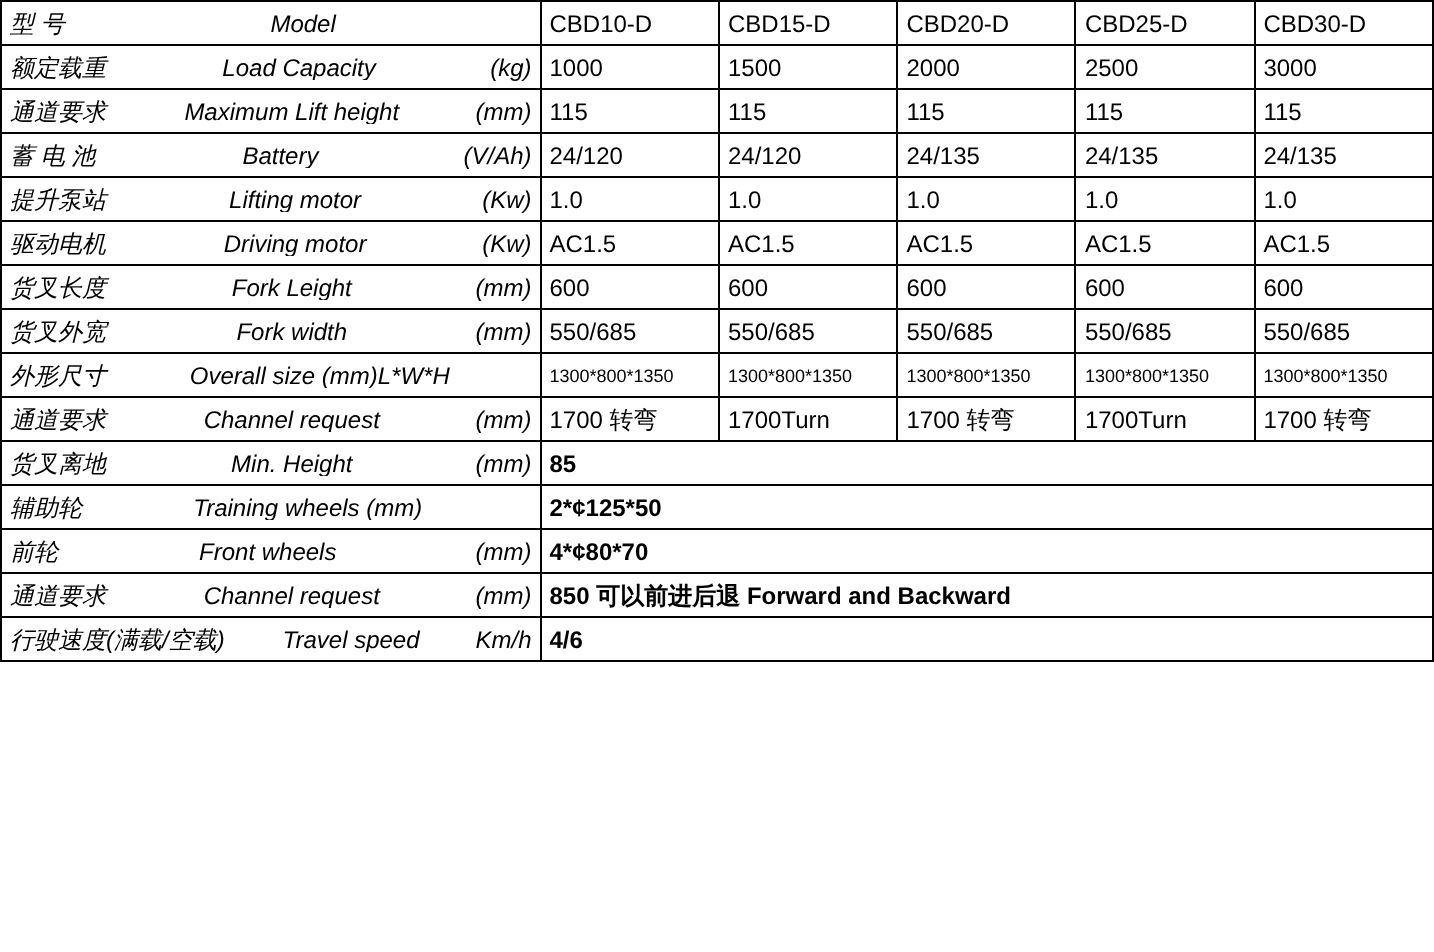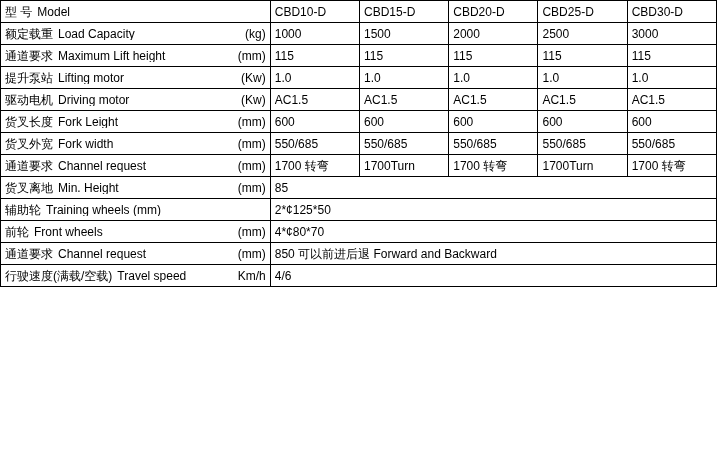--- a/index.html
+++ b/index.html
@@ -30,44 +30,47 @@
   }
   
   td.label {
     width: 269px;
     padding: 0 3px 0 3px;
   }
   .label-row {
     display: flex;
     align-items: center;
     width: 100%;
+    font-style: italic;
   }
   .cn {
     letter-spacing: 0px;
     flex: 0 0 auto;
   }
   .en {
     flex: 1 1 auto;
     padding-left: 5px;
     overflow: hidden;
+    text-align: center;
   }
   .unit {
     flex: 0 0 auto;
     text-align: left;
     padding-left: 4px;
   }
   td.val {
     width: 89px;
     text-align: left;
     padding-left: 5px;
   }
   td.val.small { font-size: 9px; }
   td.wide {
     text-align: left;
     padding-left: 5px;
+    font-weight: bold;
   }
 </style>
 </head>
 <body>
 
 <table class="spec">
   <tbody>
     <tr>
       <td class="label">
         <div class="label-row">
@@ -105,20 +108,34 @@
         </td>
         <td class="val">115</td>
         <td class="val">115</td>
         <td class="val">115</td>
         <td class="val">115</td>
         <td class="val">115</td>
       </tr>
       <tr>
         <td class="label">
           <div class="label-row">
+            <span class="cn">蓄 电 池</span>
+            <span class="en">Battery</span>
+            <span class="unit">(V/Ah)</span>
+          </div>
+        </td>
+        <td class="val">24/120</td>
+        <td class="val">24/120</td>
+        <td class="val">24/135</td>
+        <td class="val">24/135</td>
+        <td class="val">24/135</td>
+      </tr>
+      <tr>
+        <td class="label">
+          <div class="label-row">
             <span class="cn">提升泵站</span>
             <span class="en">Lifting motor</span>
             <span class="unit">(Kw)</span>
           </div>
         </td>
         <td class="val">1.0</td>
         <td class="val">1.0</td>
         <td class="val">1.0</td>
         <td class="val">1.0</td>
         <td class="val">1.0</td>
@@ -157,20 +174,34 @@
             <span class="cn">货叉外宽</span>
             <span class="en">Fork width</span>
             <span class="unit">(mm)</span>
           </div>
         </td>
         <td class="val">550/685</td>
         <td class="val">550/685</td>
         <td class="val">550/685</td>
         <td class="val">550/685</td>
         <td class="val">550/685</td>
+      </tr>
+      <tr>
+        <td class="label">
+          <div class="label-row">
+            <span class="cn">外形尺寸</span>
+            <span class="en">Overall size (mm)L*W*H</span>
+            <span class="unit"></span>
+          </div>
+        </td>
+        <td class="val small">1300*800*1350</td>
+        <td class="val small">1300*800*1350</td>
+        <td class="val small">1300*800*1350</td>
+        <td class="val small">1300*800*1350</td>
+        <td class="val small">1300*800*1350</td>
       </tr>
       <tr>
         <td class="label">
           <div class="label-row">
             <span class="cn">通道要求</span>
             <span class="en">Channel request</span>
             <span class="unit">(mm)</span>
           </div>
         </td>
         <td class="val">1700 转弯</td>

